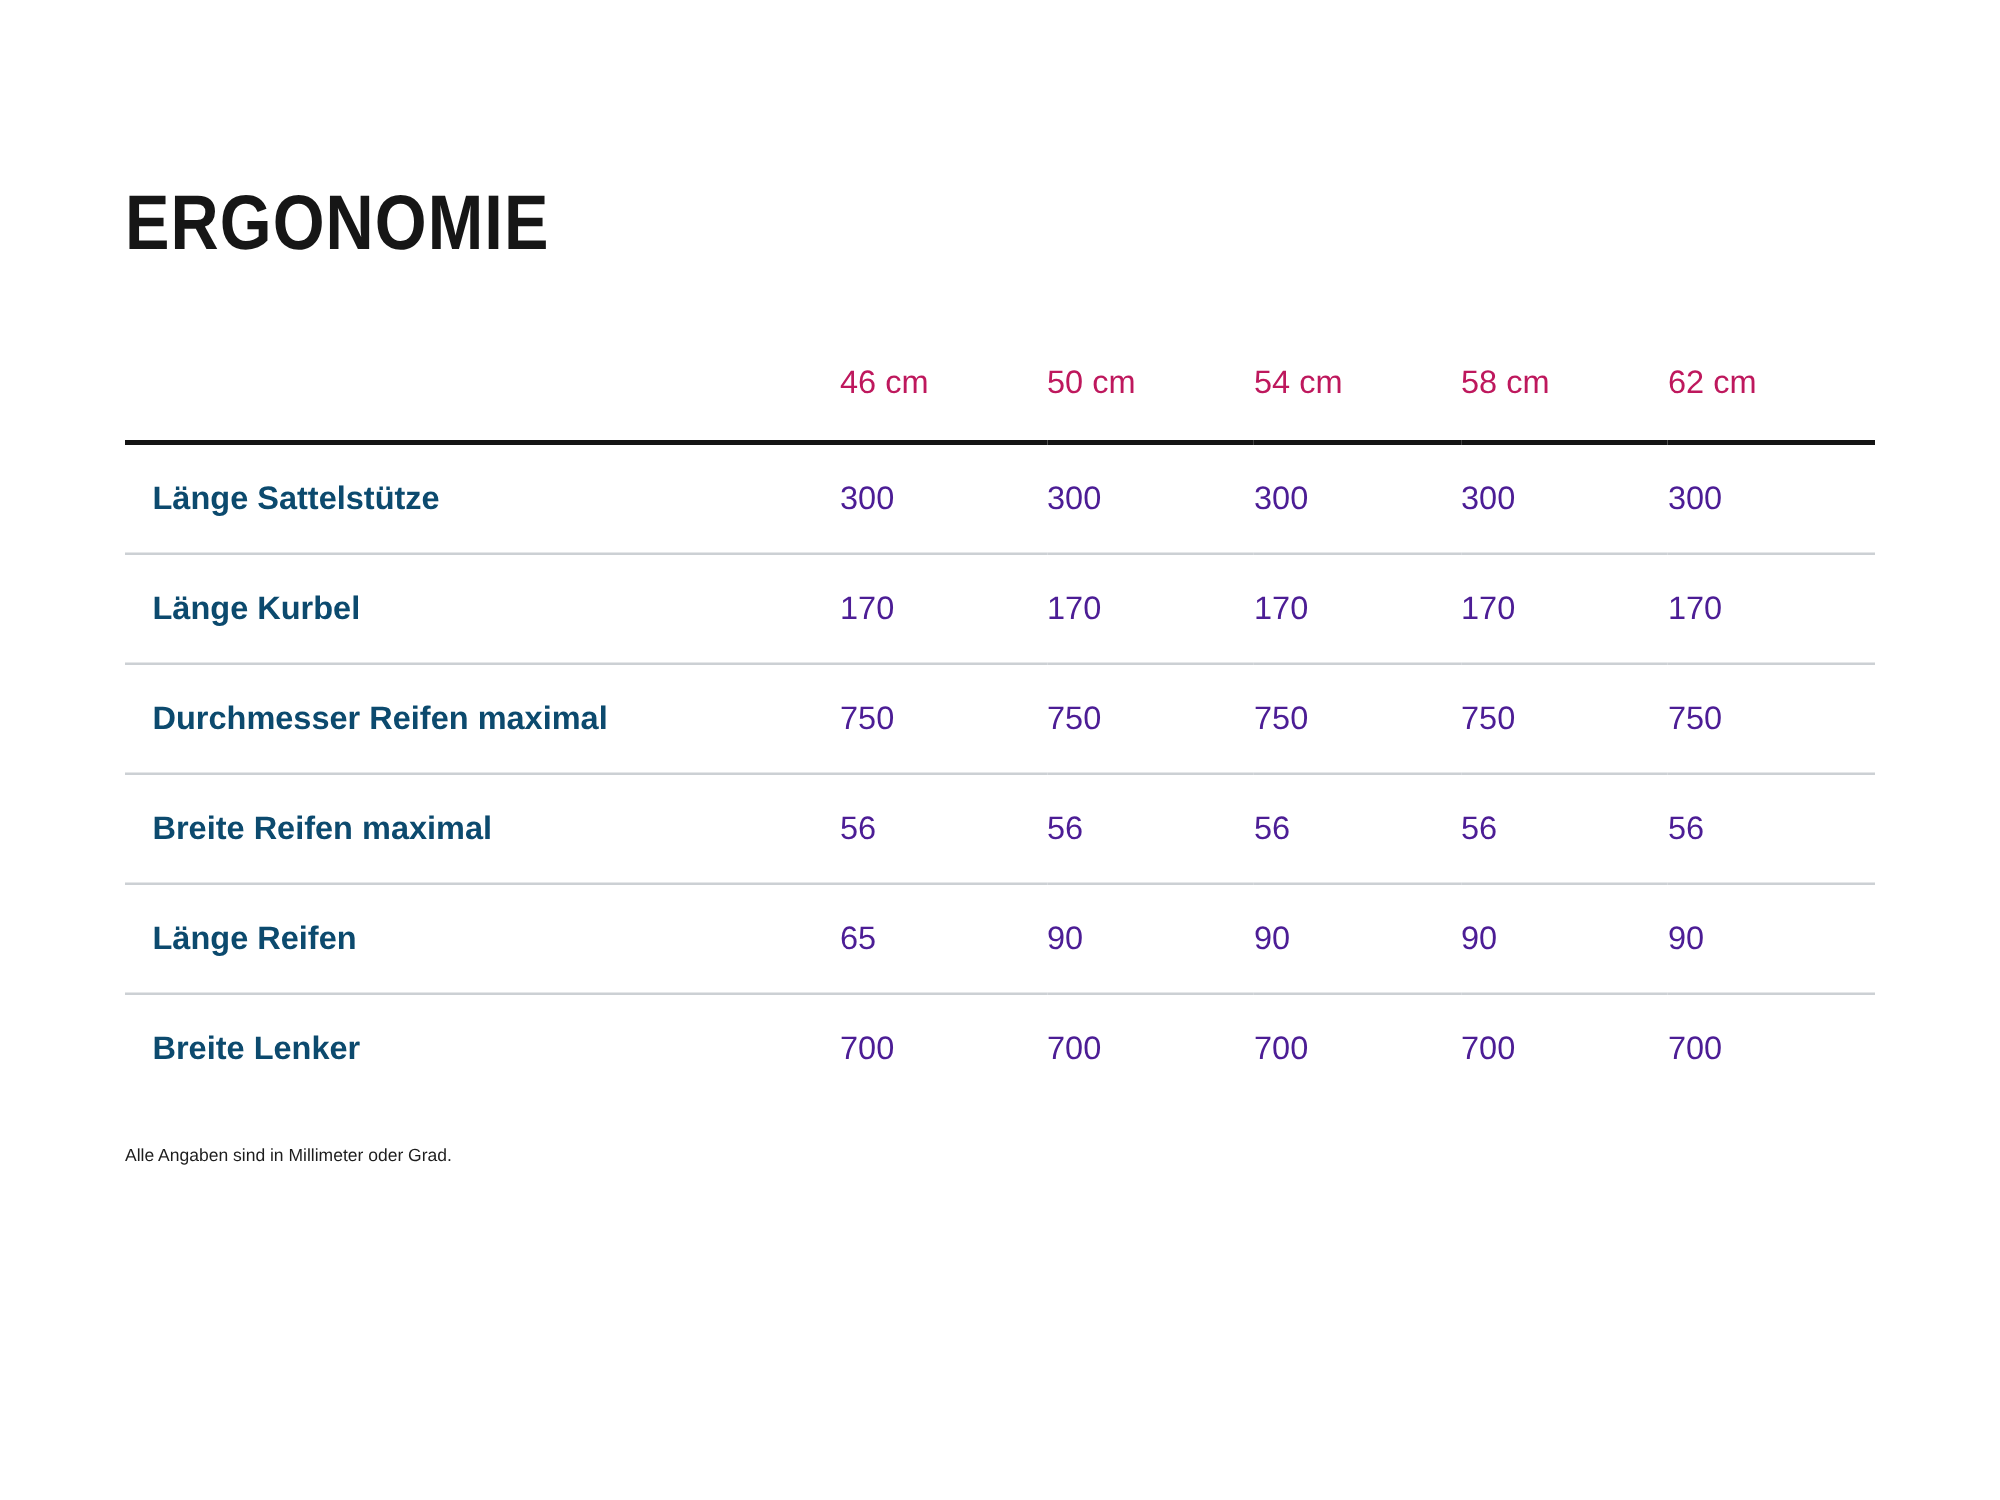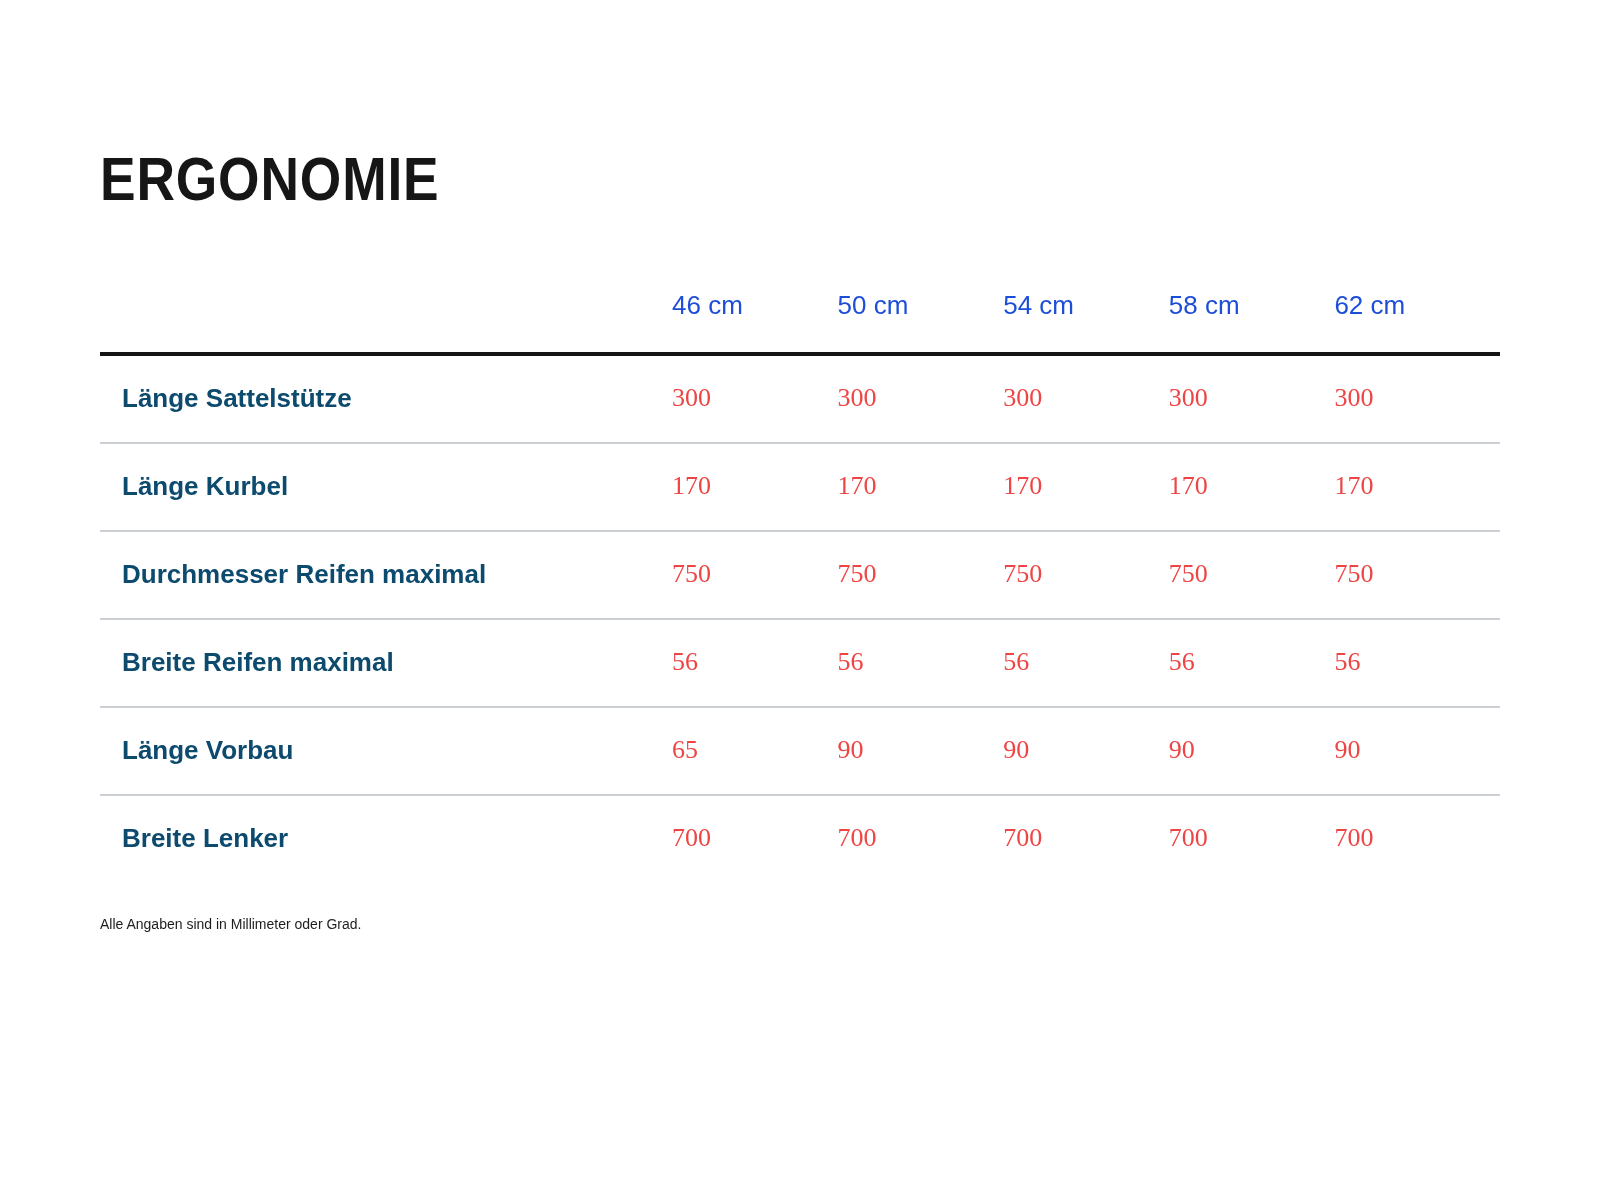--- a/index.html
+++ b/index.html
@@ -42,21 +42,21 @@
   .spec-table col.c-label { width: 572px; }
   .spec-table col.c-val   { width: 165.6px; }
 
   .spec-table thead th {
     font-size: 26px;
     line-height: 30px;
     font-weight: 400;
     text-align: left;
     padding: 0 0 32px 0;
     border-bottom: 4px solid #141414;
-    color: #1d4ed8;
+    color: #be185d;
   }
   .spec-table tbody th,
   .spec-table tbody td {
     font-size: 26px;
     line-height: 30px;
     text-align: left;
     padding: 27px 0 29px 0;
     border-bottom: 2px solid #ccd0d4;
     vertical-align: middle;
   }
@@ -64,22 +64,21 @@
   .spec-table tbody tr:last-child td {
     border-bottom: none;
   }
   .spec-table tbody th.row-label {
     font-weight: 700;
     padding-left: 22px;
     color: #0c4a6e;
   }
   .spec-table tbody td.row-value {
     font-weight: 400;
-    color: #ef4444;
-    font-family: Liberation Serif, serif;
+    color: #4c1d95;
   }
   .footnote {
     margin: 0;
     padding-top: 30px;
     font-size: 14px;
     line-height: 24px;
     font-weight: 400;
     color: #1d1d1d;
   }
 </style>
@@ -136,21 +135,21 @@
       </tr>
       <tr>
         <th class="row-label">Breite Reifen maximal</th>
         <td class="row-value">56</td>
         <td class="row-value">56</td>
         <td class="row-value">56</td>
         <td class="row-value">56</td>
         <td class="row-value">56</td>
       </tr>
       <tr>
-        <th class="row-label">Länge Vorbau</th>
+        <th class="row-label">Länge Reifen</th>
         <td class="row-value">65</td>
         <td class="row-value">90</td>
         <td class="row-value">90</td>
         <td class="row-value">90</td>
         <td class="row-value">90</td>
       </tr>
       <tr>
         <th class="row-label">Breite Lenker</th>
         <td class="row-value">700</td>
         <td class="row-value">700</td>

